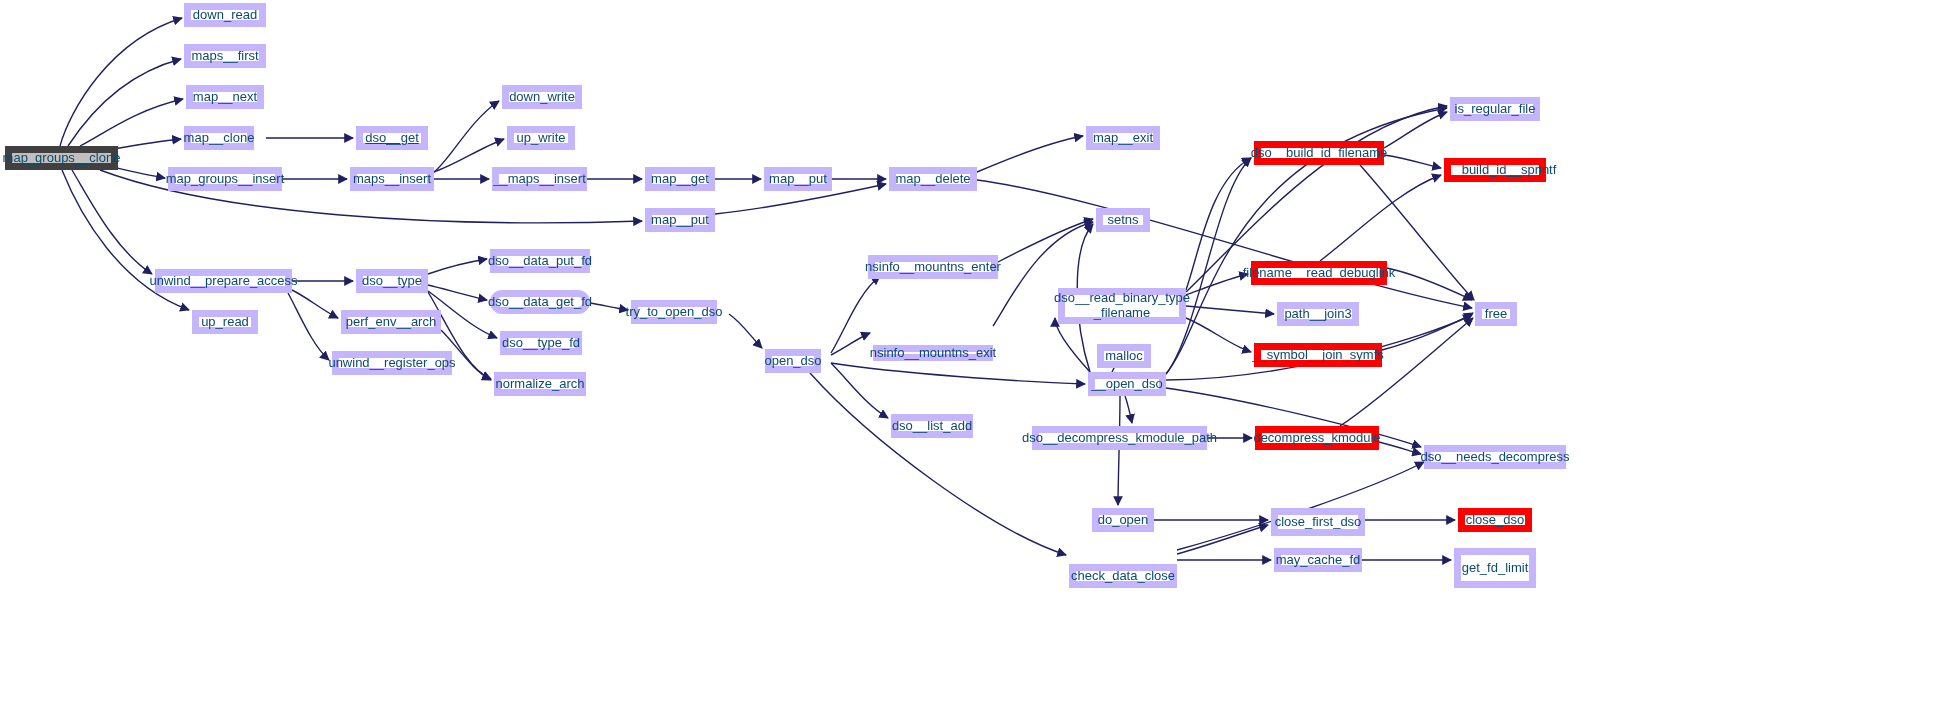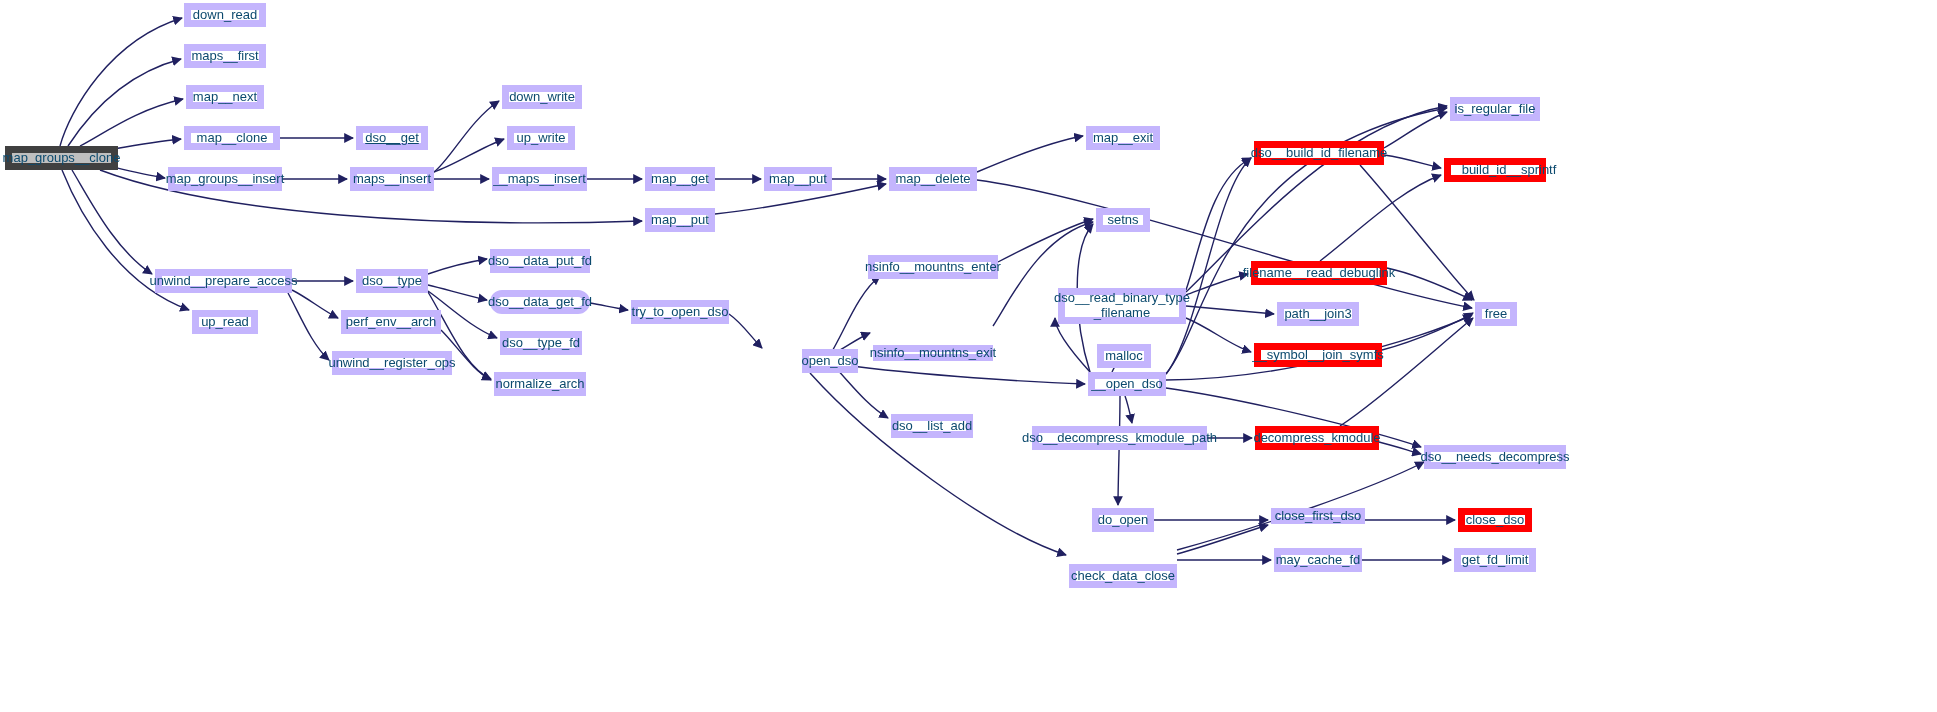--- a/index.html
+++ b/index.html
@@ -109,61 +109,61 @@
         <path d="M 1365,520 C 1395,520 1428,520 1455,520" marker-end="url(#arrow)"></path>
         <path d="M 1362,560 C 1392,560 1428,560 1451,560" marker-end="url(#arrow)"></path>
         <path d="M 1177,550 C 1250,530 1370,490 1424,462" marker-end="url(#arrow)"></path>
       </g>
   </svg>
   <div id="node-layer">
       <div class="node root" style="left: 5px; top: 146px; width: 113px; height: 24px;"><span class="lbl">map_groups__clone</span></div>
       <div class="node" style="left: 184px; top: 3px; width: 82px; height: 24px;"><span class="lbl">down_read</span></div>
       <div class="node" style="left: 184px; top: 44px; width: 82px; height: 24px;"><span class="lbl">maps__first</span></div>
       <div class="node" style="left: 186px; top: 85px; width: 78px; height: 24px;"><span class="lbl">map__next</span></div>
-      <div class="node" style="left: 184px; top: 126px; width: 96px; height: 24px;"><span class="lbl">map__clone</span></div>
+      <div class="node" style="left: 184px; top: 126px; width: 70px; height: 24px;"><span class="lbl">map__clone</span></div>
       <div class="node" style="left: 168px; top: 167px; width: 114px; height: 24px;"><span class="lbl">map_groups__insert</span></div>
       <div class="node" style="left: 155px; top: 269px; width: 137px; height: 24px;"><span class="lbl">unwind__prepare_access</span></div>
       <div class="node" style="left: 192px; top: 310px; width: 66px; height: 24px;"><span class="lbl">up_read</span></div>
       <div class="node" style="left: 356px; top: 126px; width: 72px; height: 24px; text-decoration: underline;"><span class="lbl">dso__get</span></div>
       <div class="node" style="left: 350px; top: 167px; width: 84px; height: 24px;"><span class="lbl">maps__insert</span></div>
       <div class="node" style="left: 356px; top: 269px; width: 72px; height: 24px;"><span class="lbl">dso__type</span></div>
       <div class="node" style="left: 341px; top: 310px; width: 100px; height: 24px;"><span class="lbl">perf_env__arch</span></div>
       <div class="node" style="left: 332px; top: 351px; width: 120px; height: 24px;"><span class="lbl">unwind__register_ops</span></div>
       <div class="node" style="left: 502px; top: 85px; width: 80px; height: 24px;"><span class="lbl">down_write</span></div>
       <div class="node" style="left: 507px; top: 126px; width: 68px; height: 24px;"><span class="lbl">up_write</span></div>
       <div class="node" style="left: 492px; top: 167px; width: 95px; height: 24px;"><span class="lbl">__maps__insert</span></div>
       <div class="node" style="left: 490px; top: 249px; width: 100px; height: 24px;"><span class="lbl">dso__data_put_fd</span></div>
       <div class="node" style="left: 490px; top: 290px; width: 100px; height: 24px; border-radius: 12px;"><span class="lbl">dso__data_get_fd</span></div>
       <div class="node" style="left: 500px; top: 331px; width: 82px; height: 24px;"><span class="lbl">dso__type_fd</span></div>
       <div class="node" style="left: 494px; top: 372px; width: 92px; height: 24px;"><span class="lbl">normalize_arch</span></div>
       <div class="node" style="left: 645px; top: 167px; width: 70px; height: 24px;"><span class="lbl">map__get</span></div>
       <div class="node" style="left: 645px; top: 208px; width: 70px; height: 24px;"><span class="lbl">map__put</span></div>
-      <div class="node" style="left: 631px; top: 300px; width: 98px; height: 24px;"><span class="lbl">try_to_open_dso</span></div>
+      <div class="node" style="left: 631px; top: 300px; width: 86px; height: 24px;"><span class="lbl">try_to_open_dso</span></div>
       <div class="node" style="left: 764px; top: 167px; width: 68px; height: 24px;"><span class="lbl">map__put</span></div>
-      <div class="node" style="left: 765px; top: 349px; width: 56px; height: 24px; margin-left: 37px;"><span class="lbl">open_dso</span></div>
+      <div class="node" style="left: 765px; top: 349px; width: 56px; height: 24px;"><span class="lbl">open_dso</span></div>
       <div class="node" style="left: 889px; top: 167px; width: 88px; height: 24px;"><span class="lbl">map__delete</span></div>
       <div class="node" style="left: 868px; top: 255px; width: 130px; height: 24px;"><span class="lbl">nsinfo__mountns_enter</span></div>
       <div class="node" style="left: 873px; top: 320px; width: 120px; height: 16px; margin-top: 25px;"><span class="lbl">nsinfo__mountns_exit</span></div>
       <div class="node" style="left: 891px; top: 414px; width: 82px; height: 24px;"><span class="lbl">dso__list_add</span></div>
       <div class="node" style="left: 1086px; top: 126px; width: 74px; height: 24px;"><span class="lbl">map__exit</span></div>
       <div class="node" style="left: 1096px; top: 208px; width: 54px; height: 24px;"><span class="lbl">setns</span></div>
       <div class="node" style="left: 1058px; top: 288px; width: 128px; height: 36px;"><span class="lbl">dso__read_binary_type
 _filename</span></div>
       <div class="node" style="left: 1097px; top: 344px; width: 54px; height: 24px;"><span class="lbl">malloc</span></div>
       <div class="node" style="left: 1088px; top: 372px; width: 78px; height: 24px;"><span class="lbl">__open_dso</span></div>
       <div class="node" style="left: 1032px; top: 426px; width: 175px; height: 24px;"><span class="lbl">dso__decompress_kmodule_path</span></div>
       <div class="node" style="left: 1092px; top: 508px; width: 62px; height: 24px;"><span class="lbl">do_open</span></div>
       <div class="node" style="left: 1069px; top: 548px; width: 108px; height: 24px; margin-top: 16px;"><span class="lbl">check_data_close</span></div>
       <div class="node red" style="left: 1254px; top: 141px; width: 130px; height: 24px;"><span class="lbl">dso__build_id_filename</span></div>
       <div class="node red" style="left: 1251px; top: 261px; width: 136px; height: 24px;"><span class="lbl">filename__read_debuglink</span></div>
       <div class="node" style="left: 1277px; top: 302px; width: 82px; height: 24px;"><span class="lbl">path__join3</span></div>
       <div class="node red" style="left: 1254px; top: 343px; width: 128px; height: 24px;"><span class="lbl">__symbol__join_symfs</span></div>
       <div class="node red" style="left: 1255px; top: 426px; width: 124px; height: 24px;"><span class="lbl">decompress_kmodule</span></div>
-      <div class="node" style="left: 1271px; top: 508px; width: 94px; height: 16px; text-align: center;"><span class="lbl">close_first_dso</span></div>
+      <div class="node" style="left: 1271px; top: 508px; width: 94px; height: 28px; text-align: center;"><span class="lbl">close_first_dso</span></div>
       <div class="node" style="left: 1274px; top: 548px; width: 88px; height: 24px;"><span class="lbl">may_cache_fd</span></div>
       <div class="node" style="left: 1450px; top: 97px; width: 90px; height: 24px;"><span class="lbl">is_regular_file</span></div>
       <div class="node red" style="left: 1444px; top: 158px; width: 102px; height: 24px; padding-left: 28px;"><span class="lbl">build_id__sprintf</span></div>
       <div class="node" style="left: 1475px; top: 302px; width: 42px; height: 24px;"><span class="lbl">free</span></div>
       <div class="node" style="left: 1424px; top: 445px; width: 142px; height: 24px;"><span class="lbl">dso__needs_decompress</span></div>
       <div class="node red" style="left: 1458px; top: 508px; width: 74px; height: 24px;"><span class="lbl">close_dso</span></div>
-      <div class="node" style="left: 1454px; top: 548px; width: 82px; height: 24px;"><span class="lbl">get_fd_limit</span></div>
+      <div class="node" style="left: 1454px; top: 548px; width: 82px; height: 40px;"><span class="lbl">get_fd_limit</span></div>
     </div>
 </div>
 
 </body></html>

